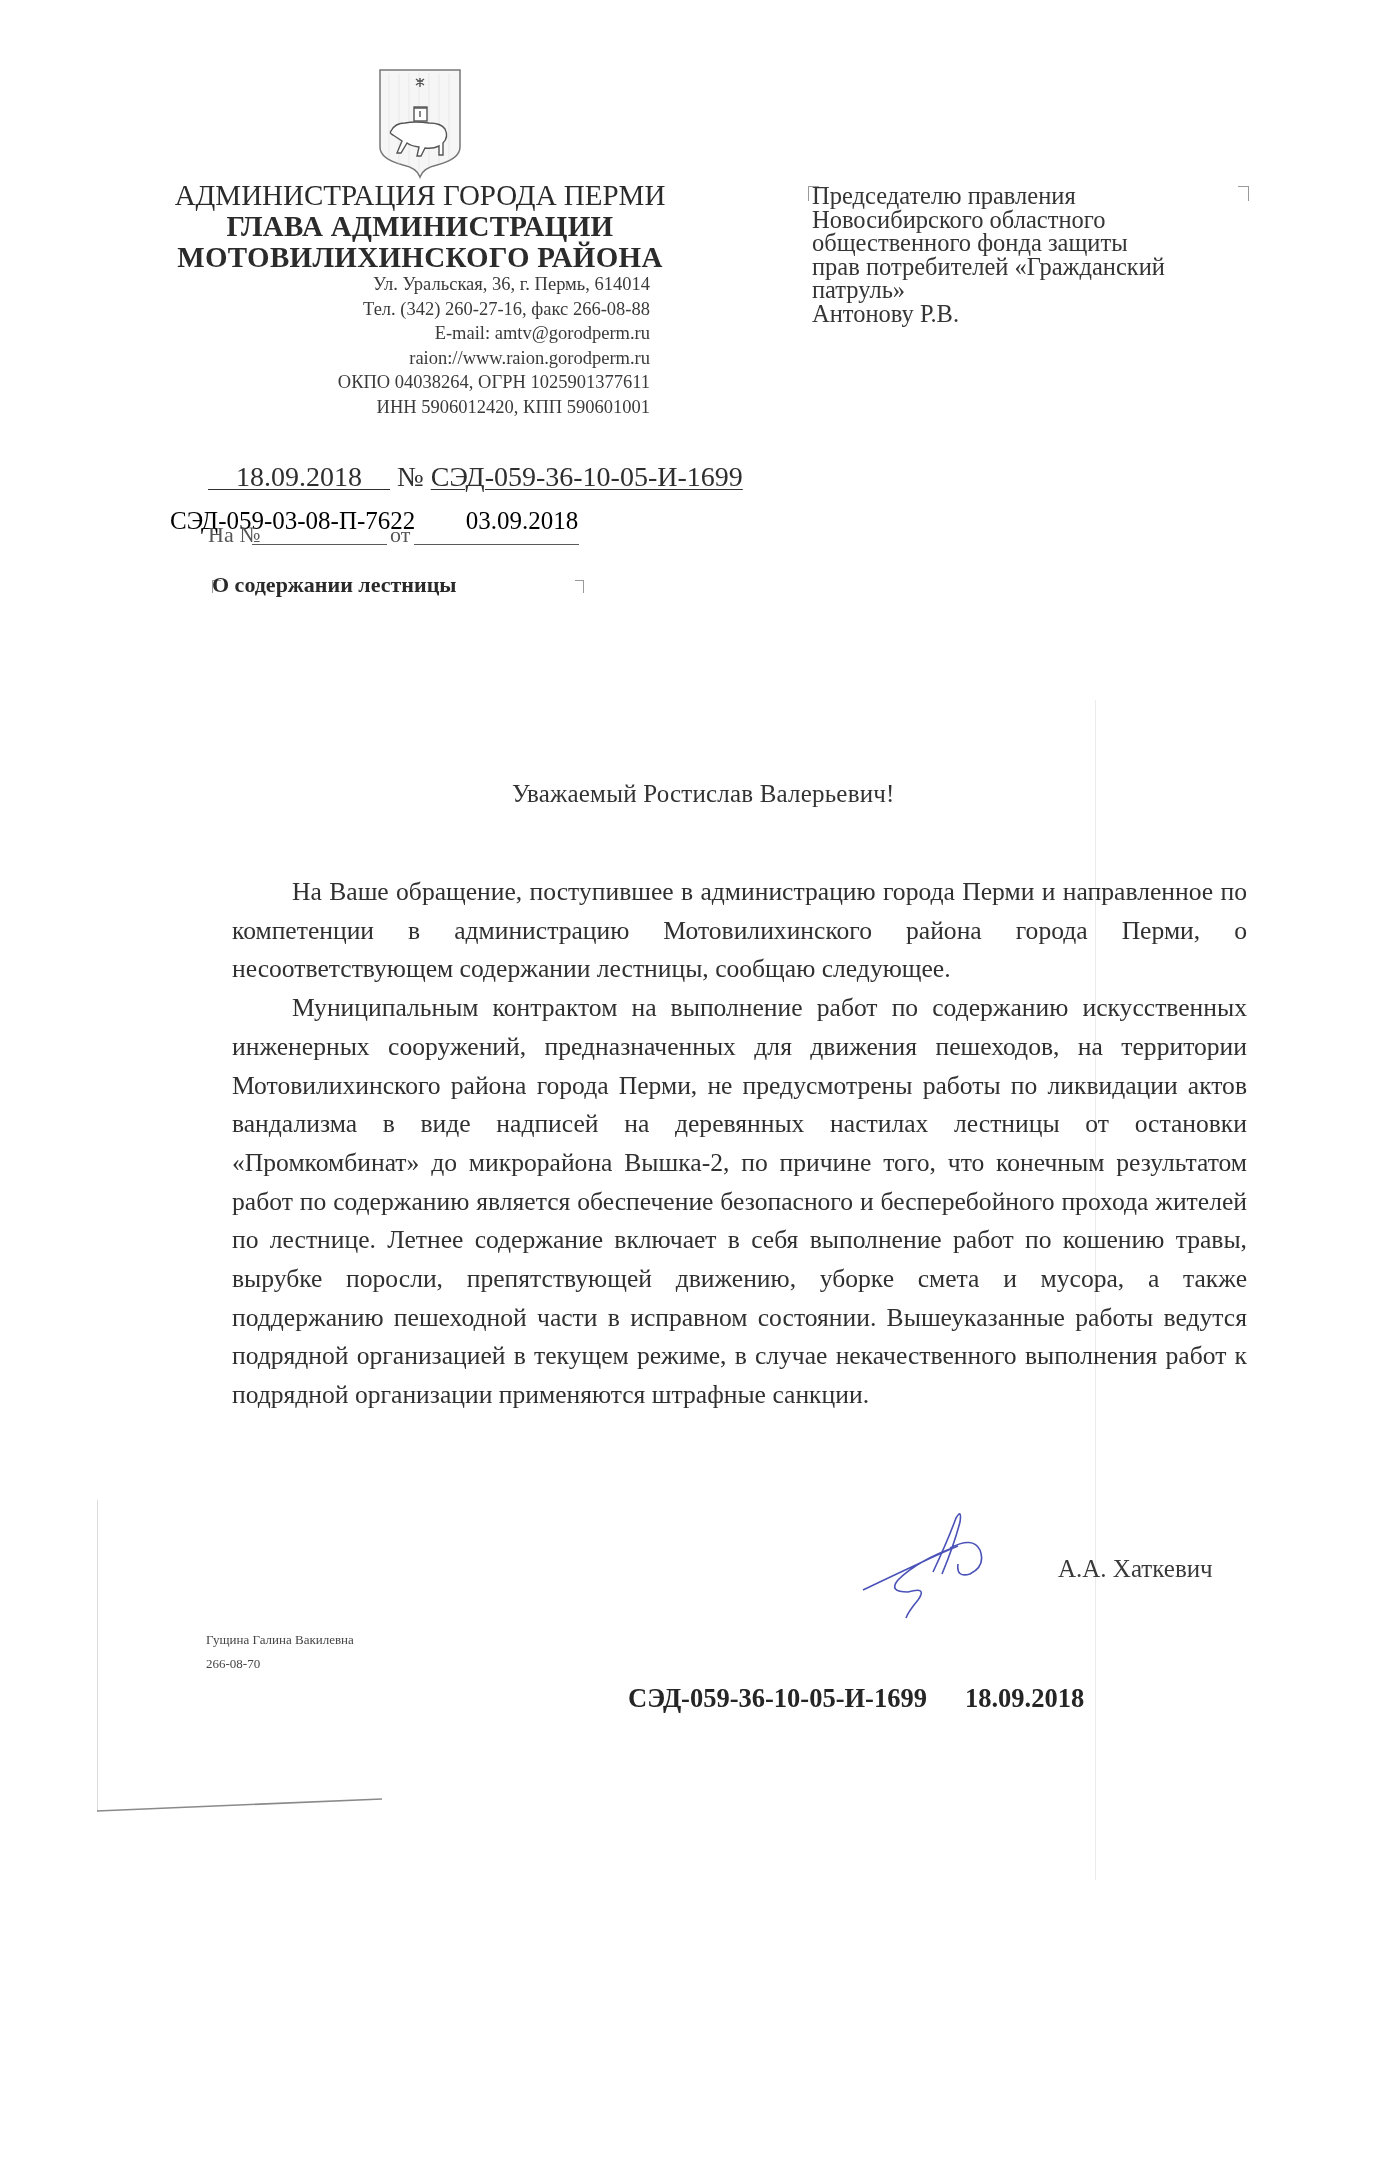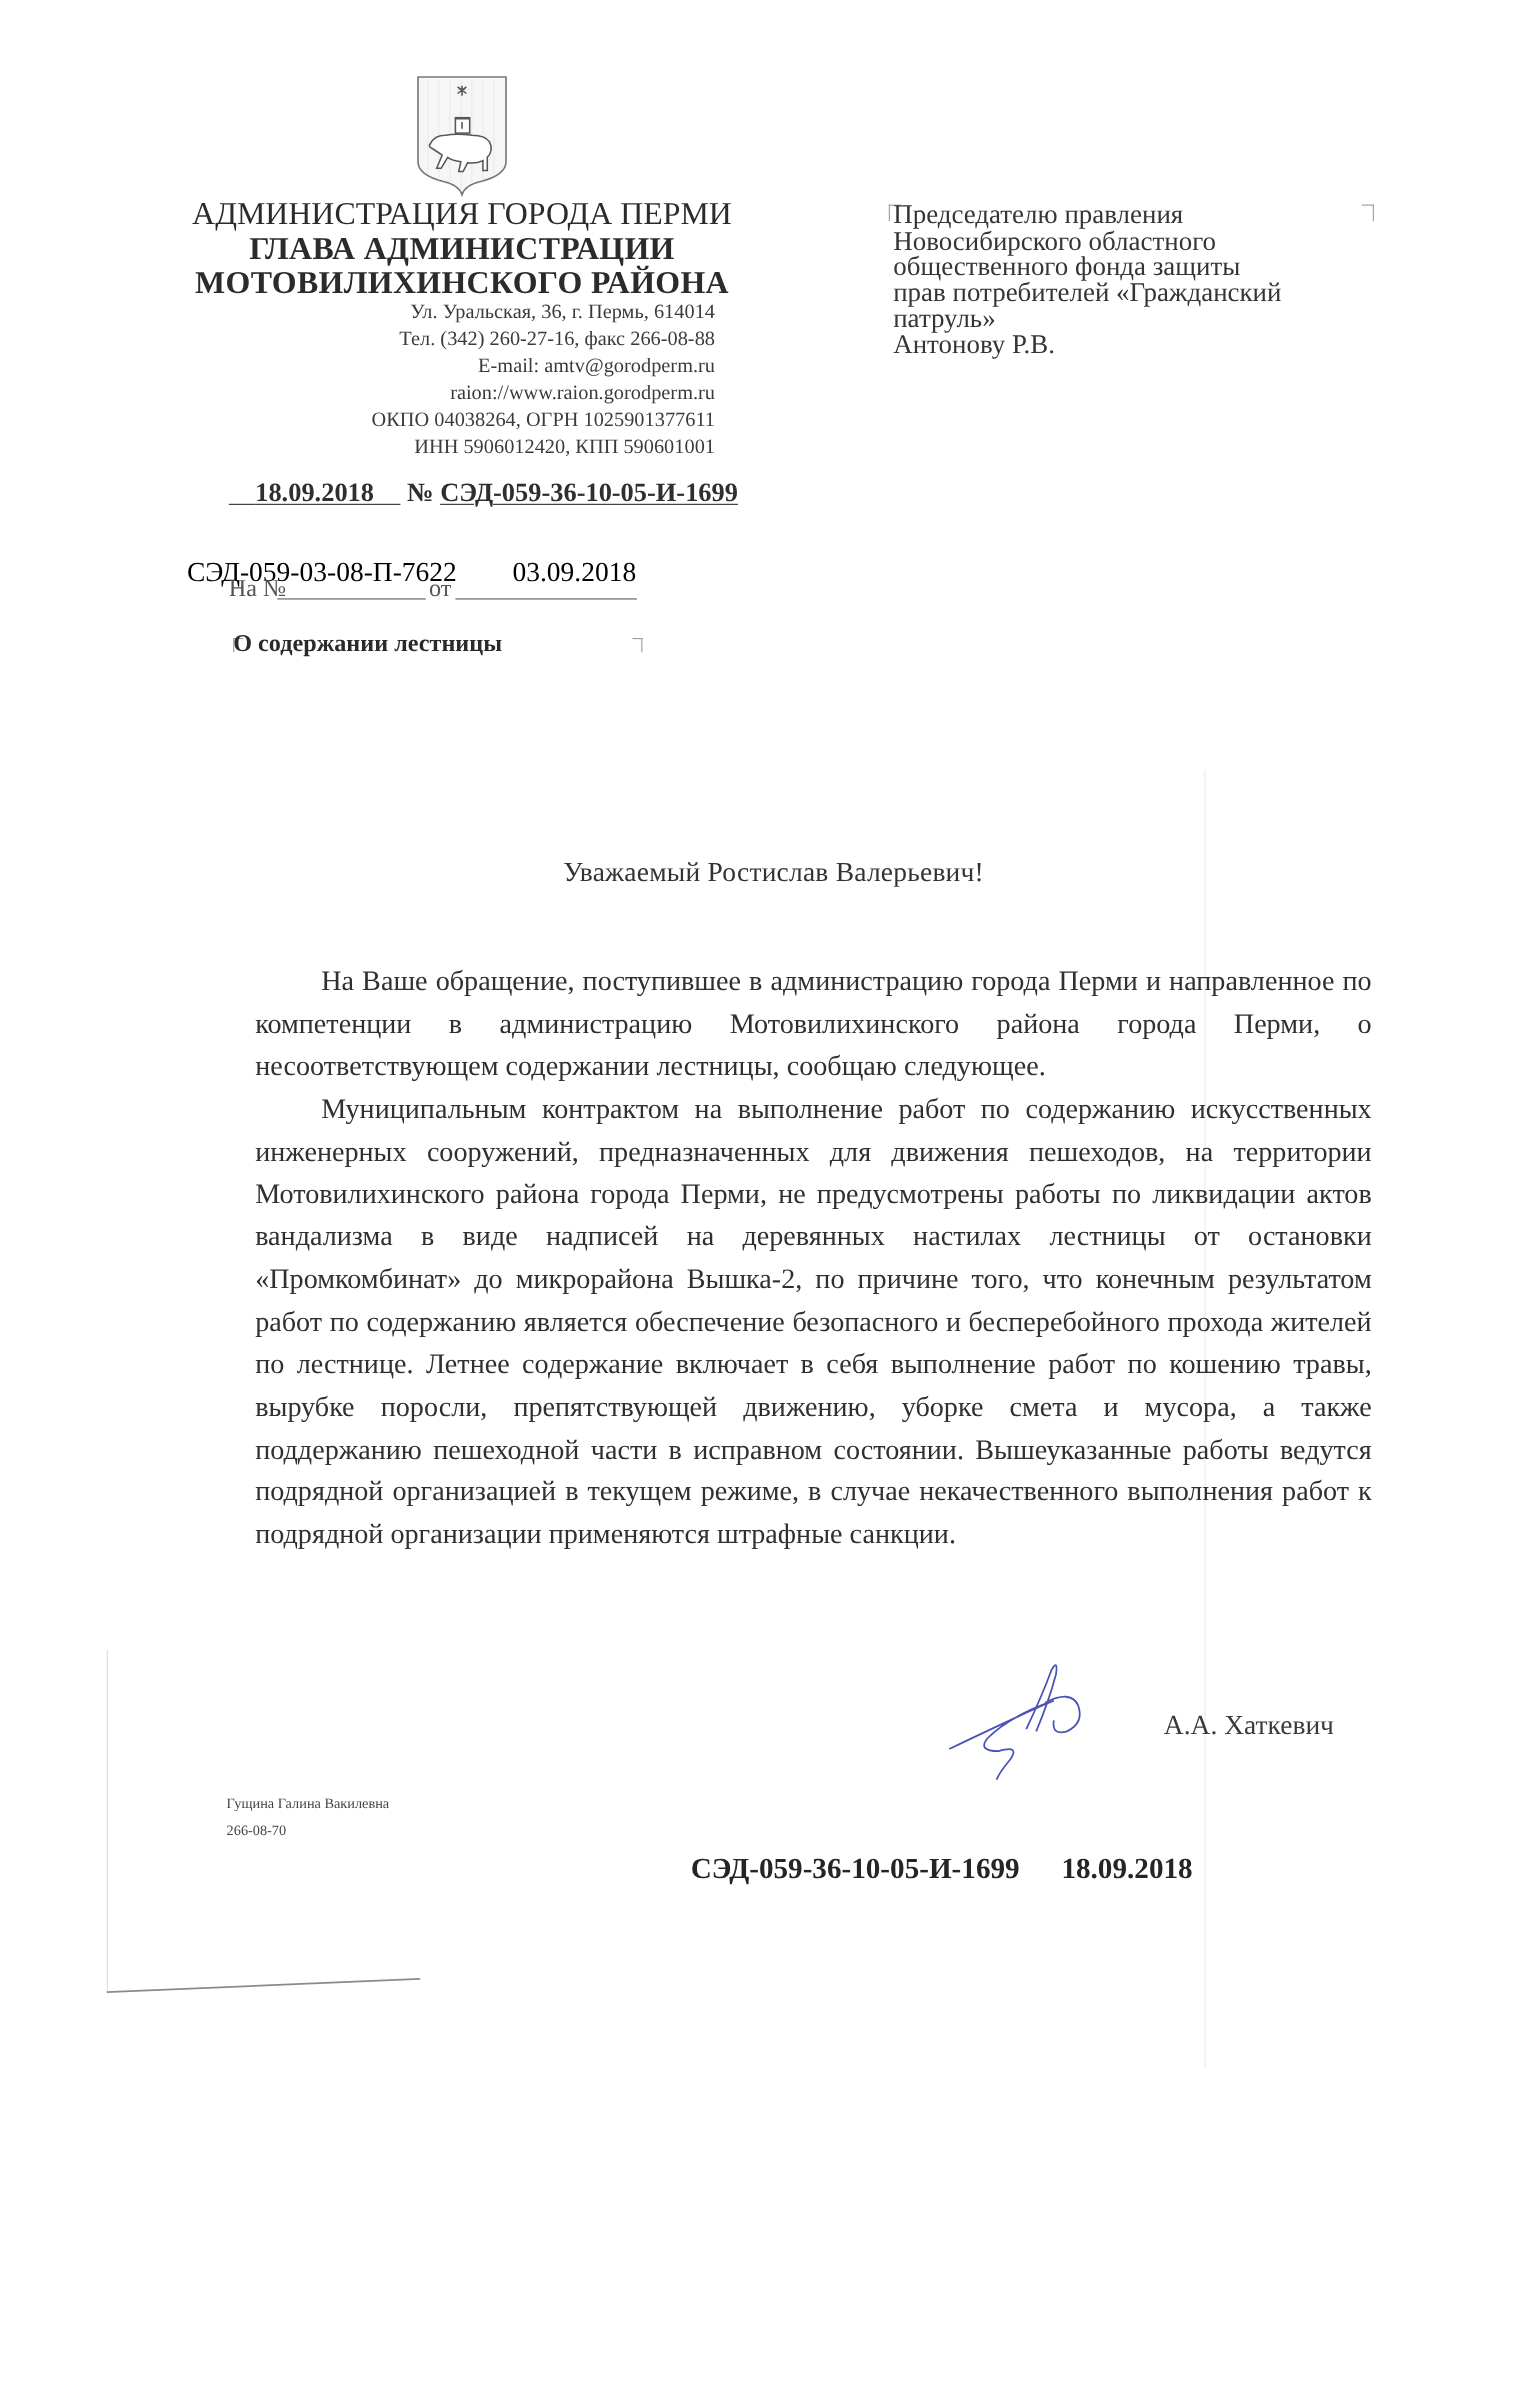--- a/index.html
+++ b/index.html
@@ -14,21 +14,21 @@
   .org-line.bold { font-weight: bold; letter-spacing: 0.3px; }
   .contact-block { left: 200px; top: 272px; width: 450px; text-align: right; }
   .contact-line { font-size: 18.5px; line-height: 24.5px; color: #3a3a3a; white-space: nowrap; }
 
   
   .recipient { left: 812px; top: 184px; width: 440px; }
   .recipient-line { font-size: 24.5px; line-height: 23.5px; color: #353535; white-space: nowrap; }
   .corner { border-color: #9a9a9a; border-style: solid; border-width: 0; }
 
   
-  .reg-line { left: 208px; top: 435px; font-size: 24px; white-space: nowrap; color: #2f2f2f; font-weight: bold; }
+  .reg-line { left: 208px; top: 461px; font-size: 28px; white-space: nowrap; color: #2f2f2f; }
   .reg-line .ul { text-decoration: underline; text-decoration-thickness: 1px; text-underline-offset: 3px; }
   .incoming { left: 170px; top: 507px; font-size: 25px; white-space: nowrap; color: #000000; }
   .incoming-label { left: 208px; top: 522px; font-size: 22px; white-space: nowrap; color: #555; letter-spacing: 0px; }
   .blank-rule { height: 0; border-bottom: 1px solid #5a5a5a; }
 
   .subject { left: 212px; top: 572px; font-size: 22px; font-weight: bold; color: #2a2a2a; white-space: nowrap; }
 
   
   .greeting { left: 512px; top: 780px; font-size: 25px; color: #333; white-space: nowrap; letter-spacing: 0.2px; }
   .body-text { left: 232px; top: 873px; width: 1015px; font-size: 25.6px; line-height: 38.7px;

